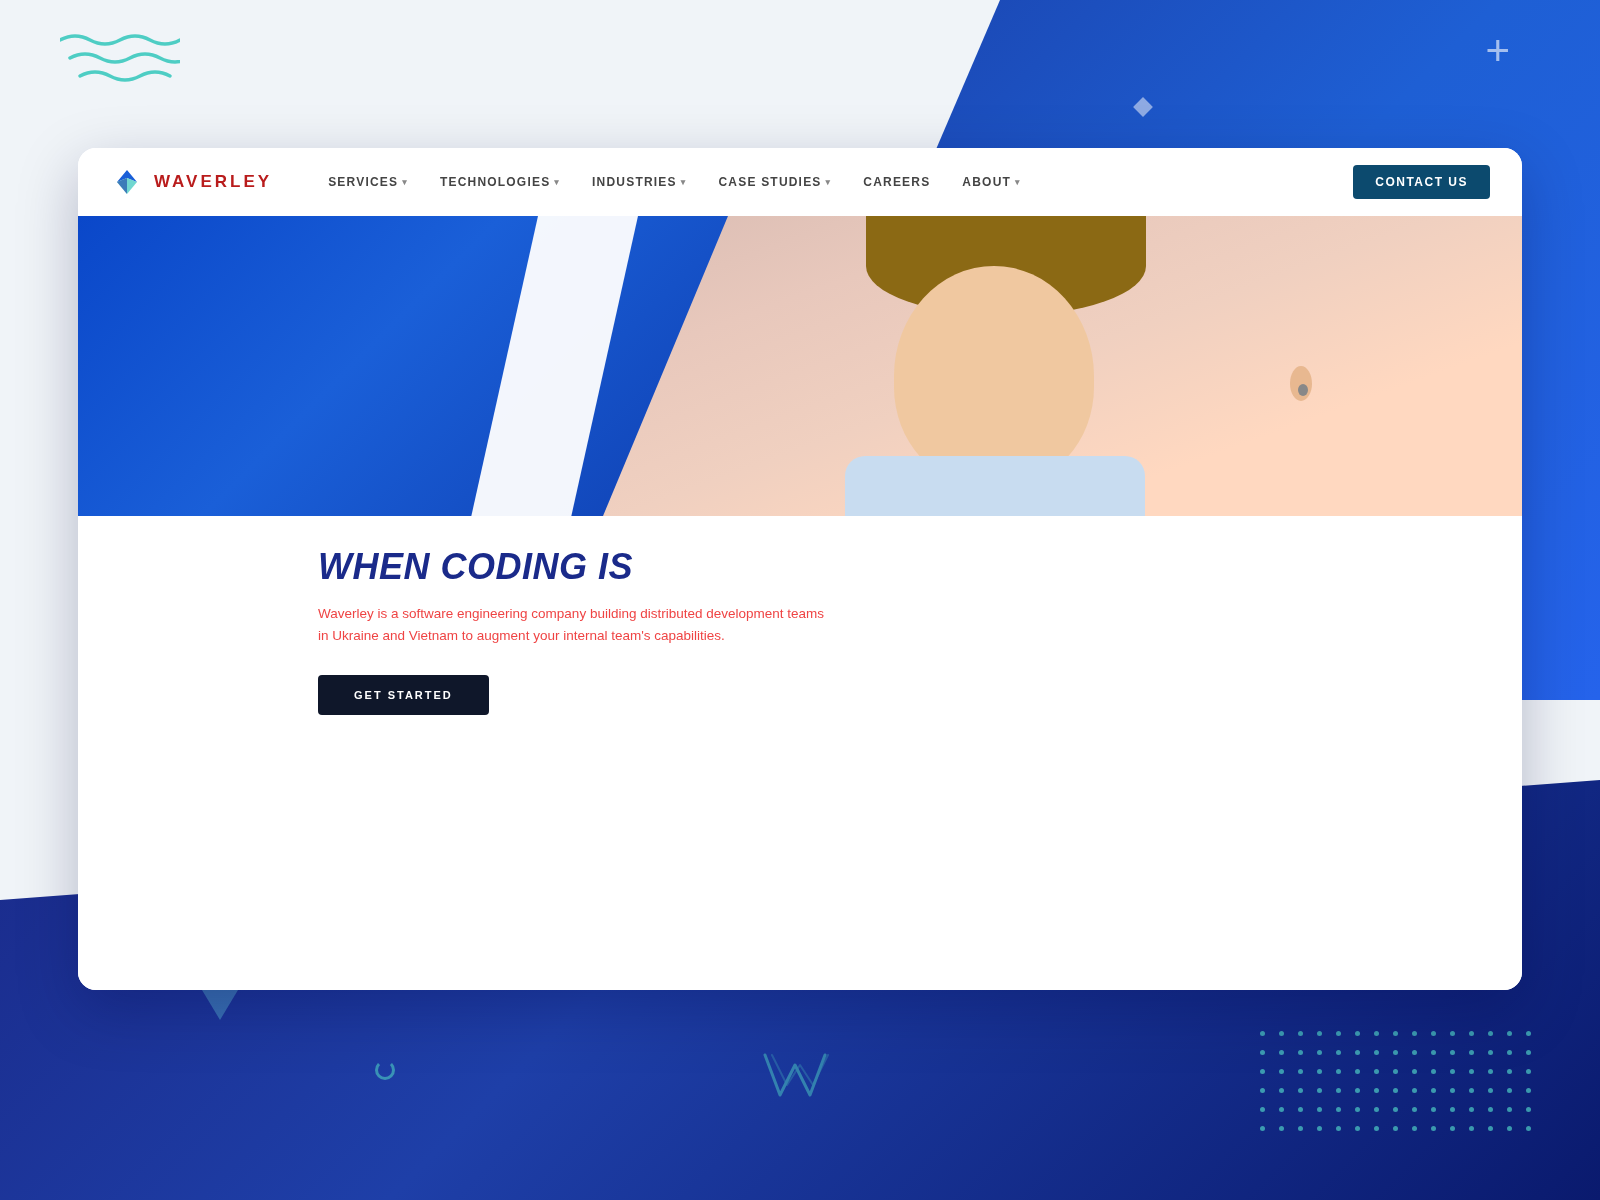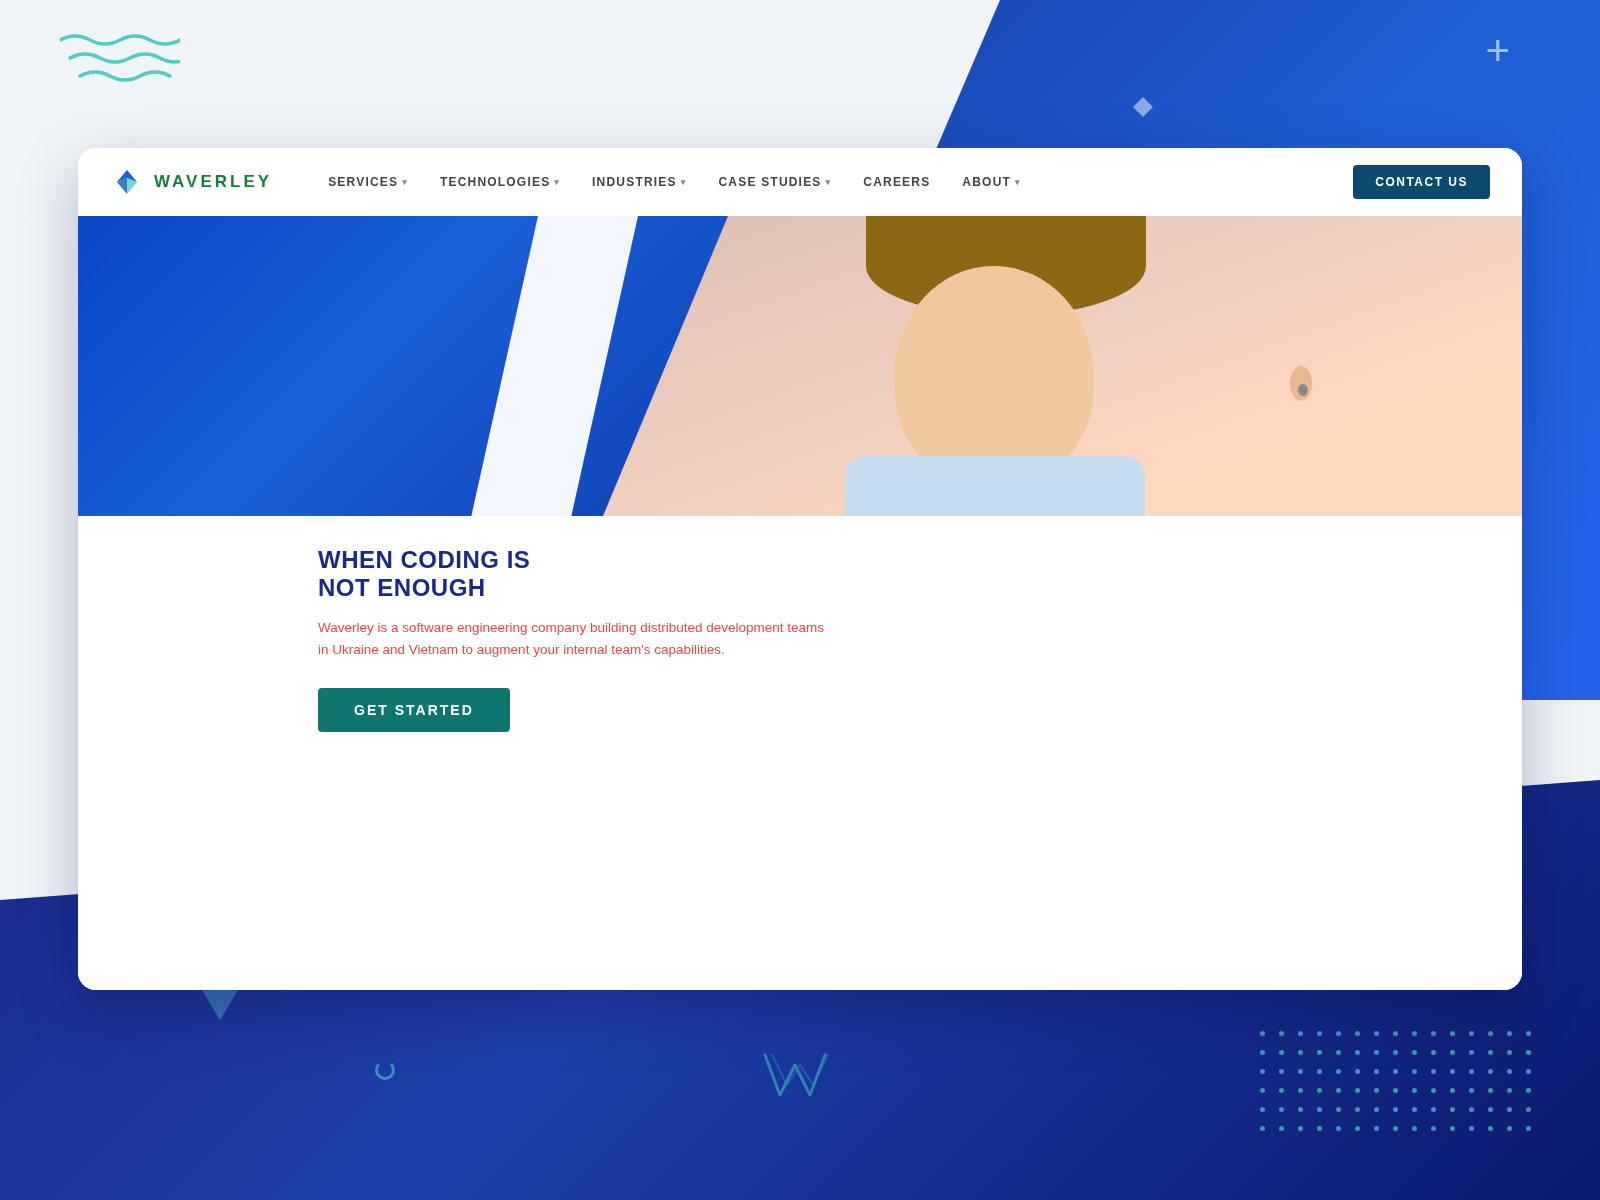--- a/index.html
+++ b/index.html
@@ -181,21 +181,21 @@
     .brand-icon {
       width: 34px;
       height: 28px;
       position: relative;
     }
 
     .brand-name {
       font-size: 17px;
       font-weight: 700;
       letter-spacing: 3px;
-      color: #15803d;
+      color: #b91c1c;
       text-transform: uppercase;
     }
 
     .nav-links {
       display: flex;
       align-items: center;
       gap: 0;
       flex: 1;
     }
 
@@ -362,43 +362,44 @@
       bottom: 0;
       left: 0;
       right: 0;
       top: 300px;
       background: #fff;
       padding: 30px 60px 40px 240px;
       z-index: 3;
     }
 
     .hero-title {
-      font-size: 24px;
+      font-size: 36px;
       font-weight: 900;
       color: #1a2a8a;
       text-transform: uppercase;
       line-height: 1.15;
       margin-bottom: 16px;
       letter-spacing: 0.5px;
+      font-style: italic;
     }
 
     .hero-subtitle {
       font-size: 13.5px;
       color: #ef4444;
       line-height: 1.6;
       max-width: 520px;
       margin-bottom: 28px;
     }
 
     .hero-cta {
-      background: #0f766e;
+      background: #0f172a;
       color: #fff;
       border: none;
       padding: 14px 36px;
-      font-size: 14px;
+      font-size: 11px;
       font-weight: 700;
       letter-spacing: 2px;
       text-transform: uppercase;
       border-radius: 4px;
       cursor: pointer;
     }
   </style>
 </head>
 <body>
 
@@ -587,19 +588,18 @@
         <div class="person-earphone"></div>
         <div class="person-shirt"></div>
       </div>
 
       <div class="hero-white-diagonal"></div>
     </div>
 
     <div class="hero-content">
       <h1 class="hero-title">
         <span>WHEN CODING IS</span><br>
-        <span>NOT ENOUGH</span>
       </h1>
       <p class="hero-subtitle">Waverley is a software engineering company building distributed development teams in Ukraine and Vietnam to augment your internal team's capabilities.</p>
       <button class="hero-cta">GET STARTED</button>
     </div>
   </div>
 </div>
 
 </body></html>

